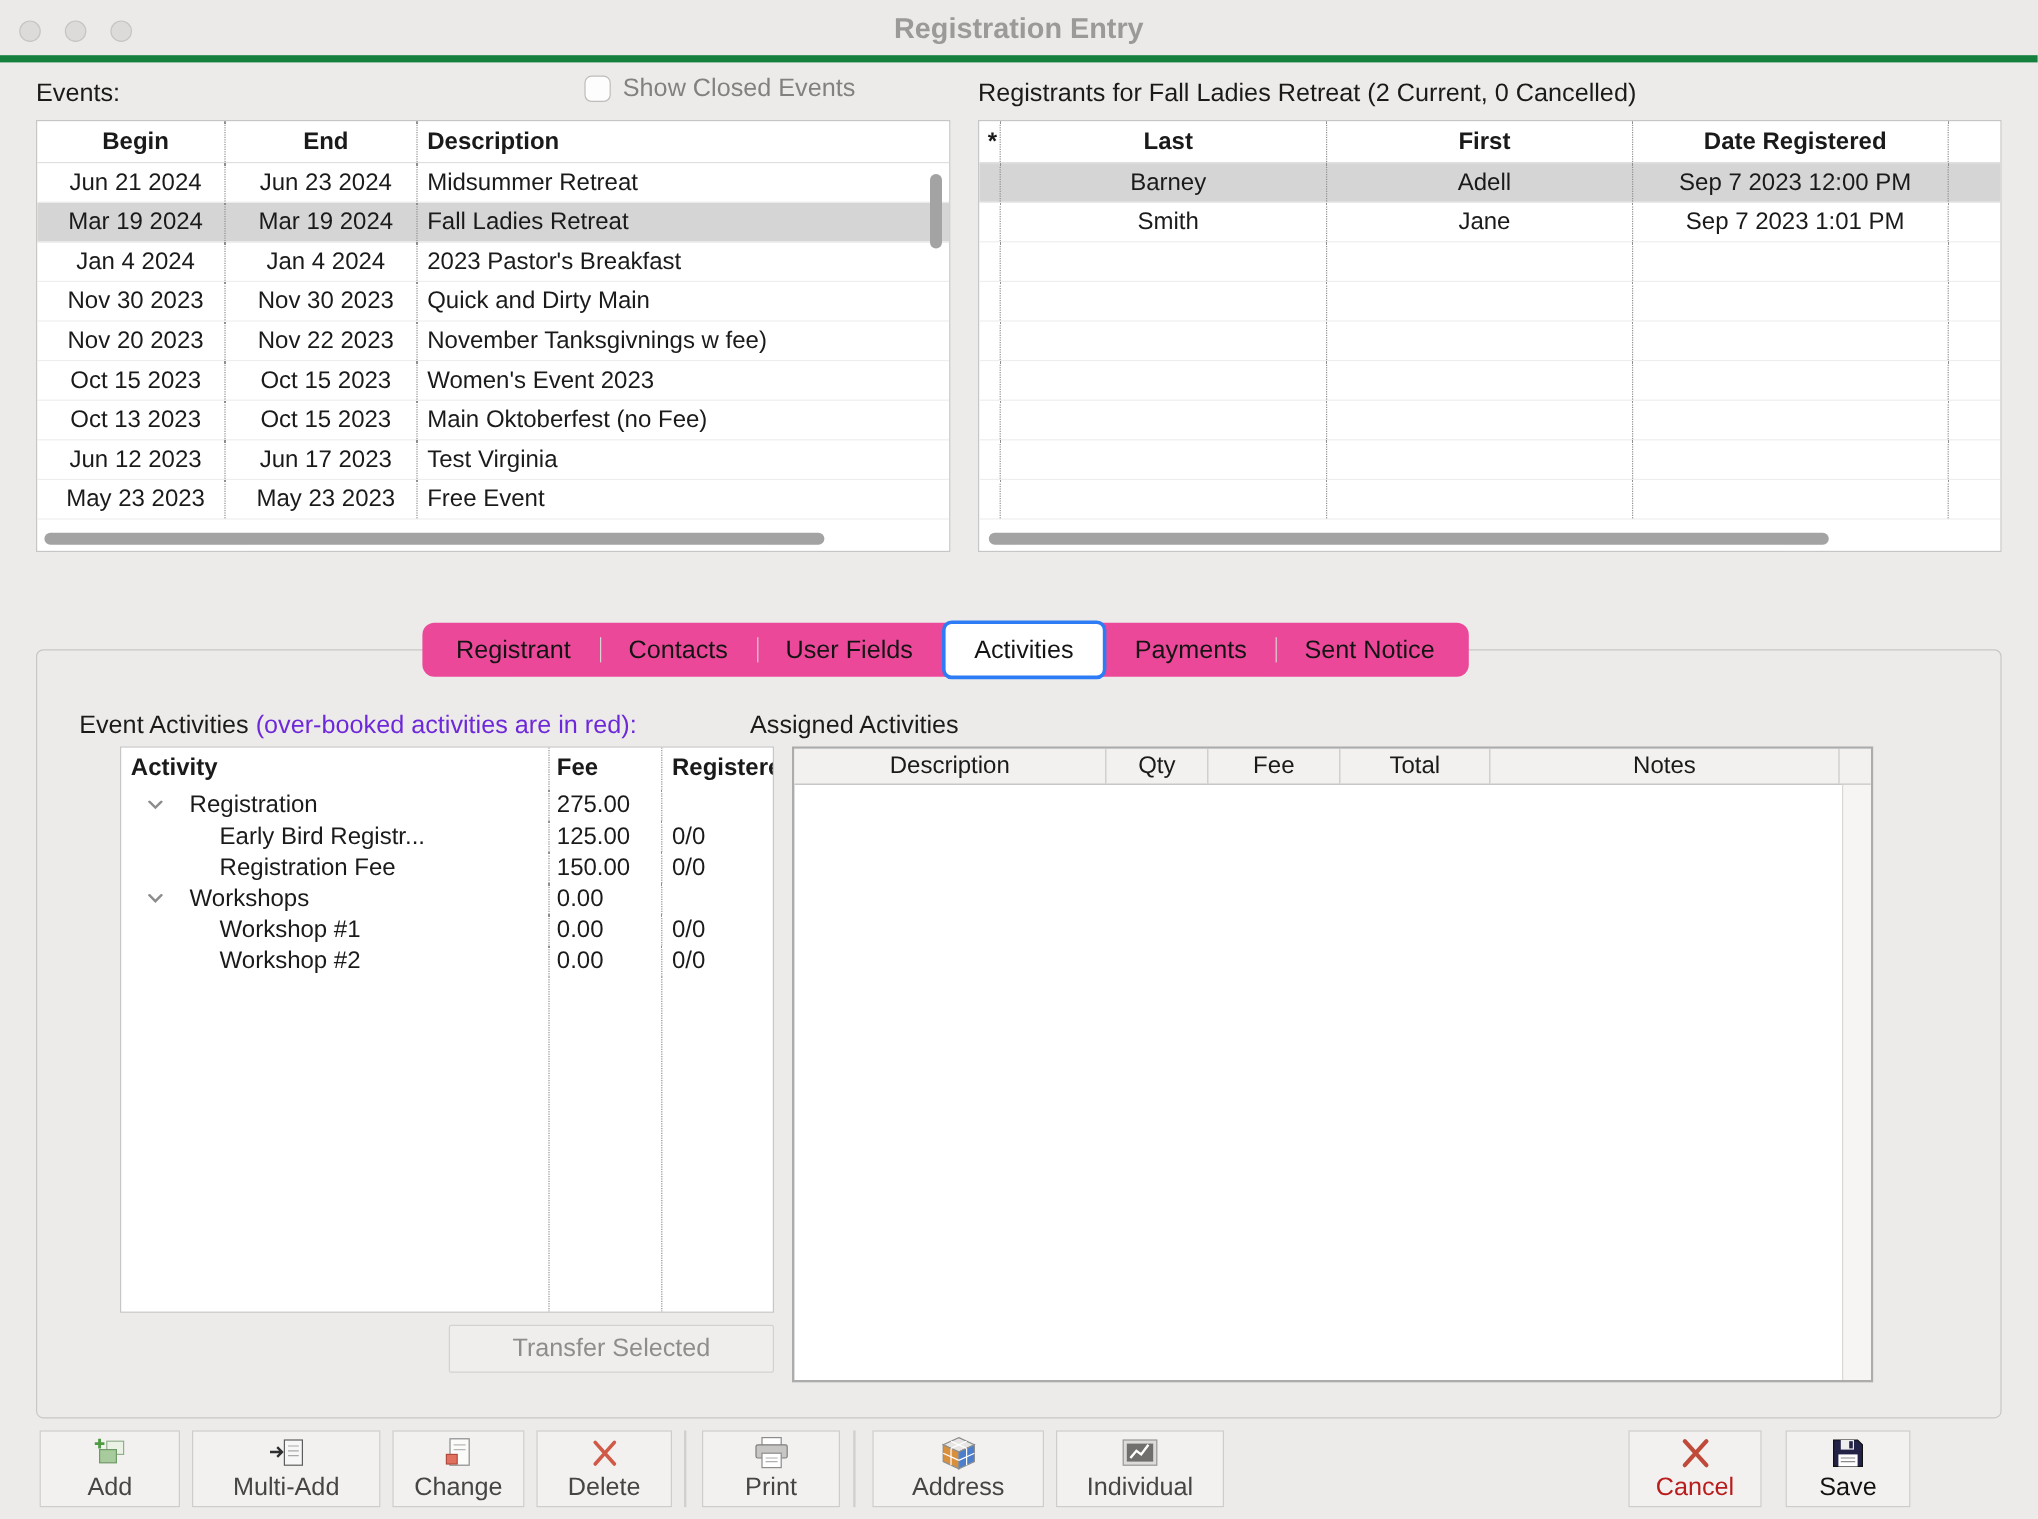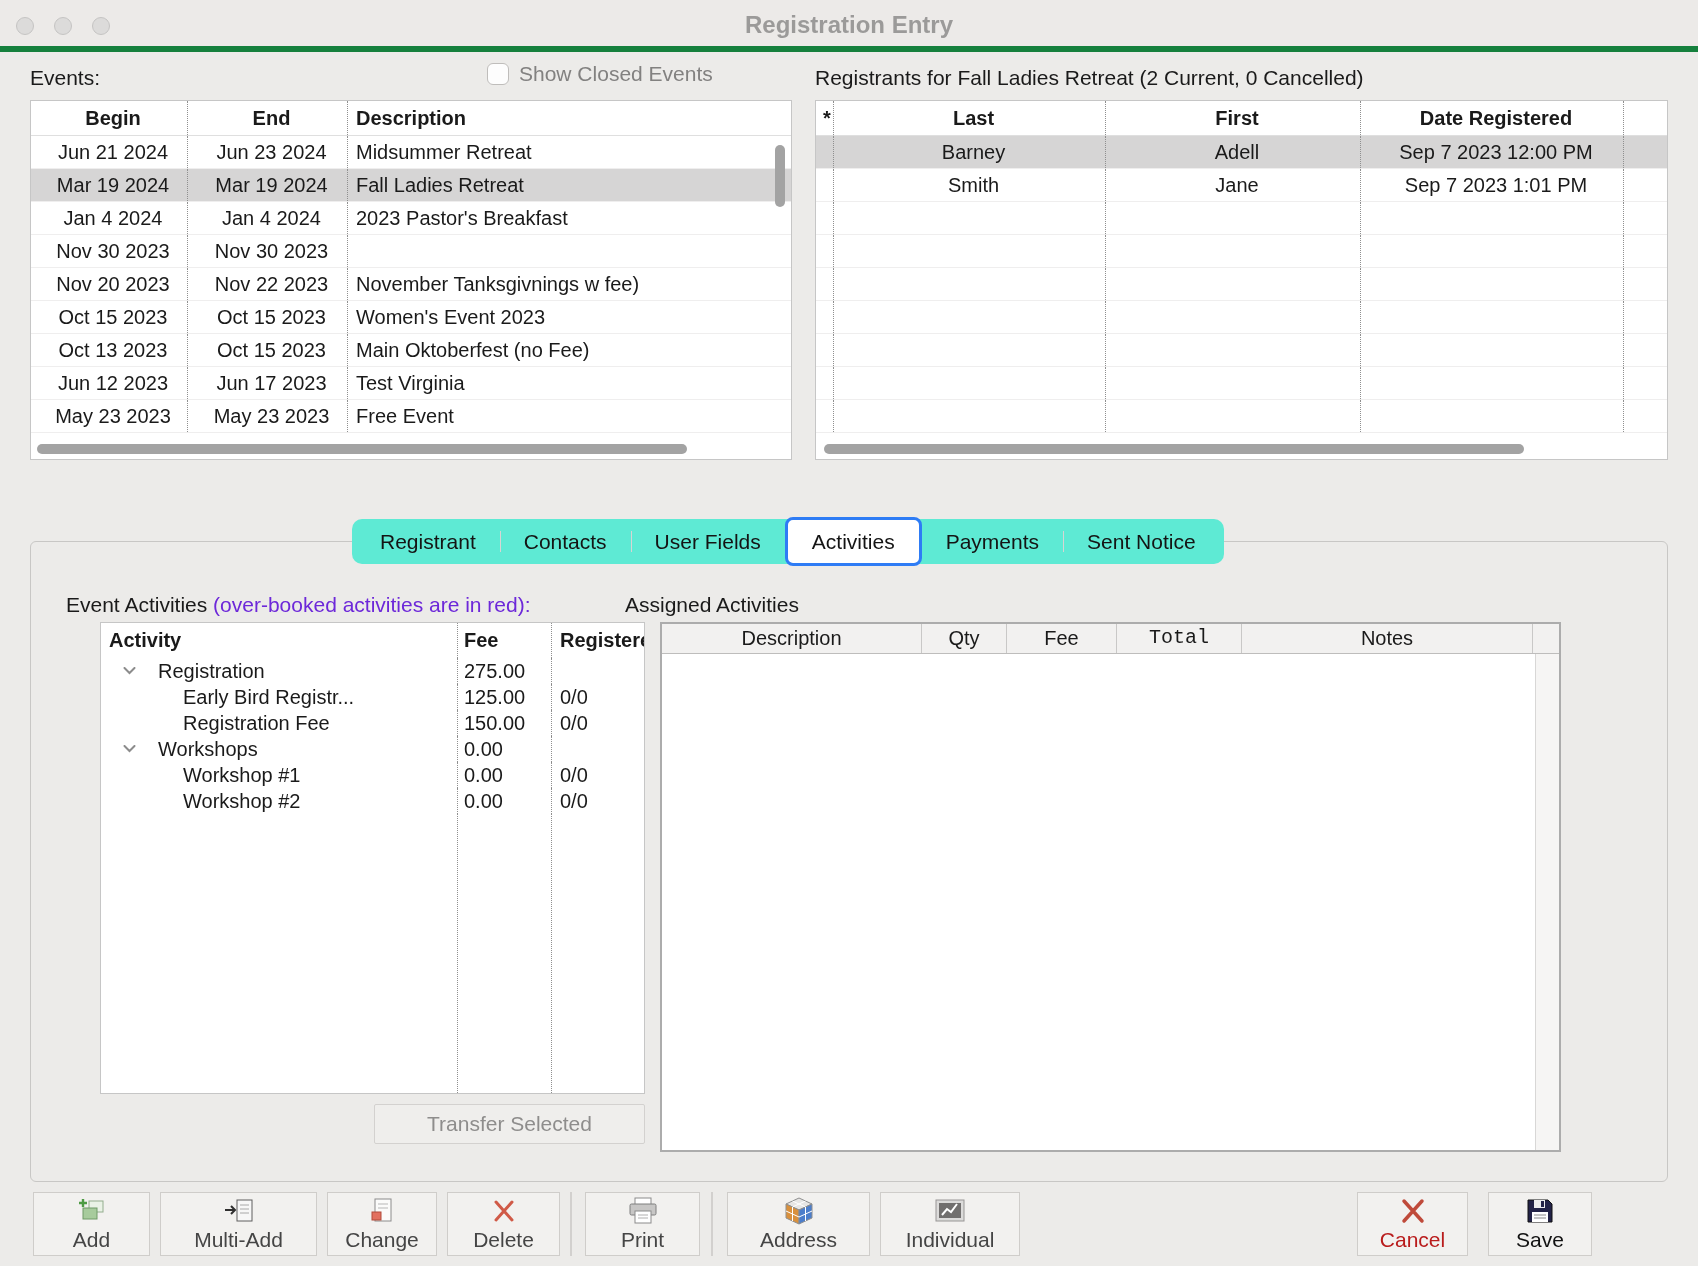--- a/index.html
+++ b/index.html
@@ -38,21 +38,21 @@
   .r-star { width:18px; padding-left:5px; } .r-last { width:272px; } .r-first { width:255px; }
   .r-date { width:263px; } .r-tail { flex:1; }
 
   .vthumb { position:absolute; right:6px; top:44px; width:10px; height:62px; border-radius:5px; background:#A3A3A3; }
   .hthumb { position:absolute; bottom:5px; height:10px; border-radius:5px; background:#A3A3A3; }
   .ev-hthumb { left:6px; width:650px; }
   .rg-hthumb { left:8px; width:700px; }
 
   
   .tabstrip { position:absolute; left:352px; top:519px; height:45px; display:flex; align-items:center;
-    background:#5eead4; border-radius:10px; padding:0 4px; z-index:5; }
+    background:#ec4899; border-radius:10px; padding:0 4px; z-index:5; }
   .tab { padding:0 24px; font-size:21px; height:45px; line-height:45px; position:relative; color:#141414; cursor:default; }
   .tab + .tab::before { content:""; position:absolute; left:0; top:12px; bottom:12px; width:1px; background:#D7D5D3; }
   .tab.active { background:#fff; border:3px solid #2E7CF5; border-radius:8px; height:49px; line-height:43px; z-index:2; }
   .tab.active::before, .tab.active + .tab::before { display:none; }
 
   
   .panel { position:absolute; left:30px; top:541px; width:1638px; height:641px;
     border:1px solid #C8C7C5; border-radius:6px; }
   .ea-label { position:absolute; left:66px; top:593px; font-size:21px; z-index:2; }
   .ea-red { color:#6d28d9; }
@@ -75,21 +75,21 @@
   
   .transfer-btn { position:absolute; left:374px; top:1104px; width:271px; height:40px; z-index:2;
     background:#EFEEEC; border:1px solid #D3D1CF; color:#8E8D8C; font-size:21px;
     text-align:center; line-height:38px; border-radius:2px; }
 
   
   .gtable { position:absolute; left:660px; top:622px; width:901px; height:530px;
     border:2px solid #ACACAC; background:#fff; display:flex; flex-direction:column; z-index:2; }
   .ghead { height:30px; line-height:28px; background:#F2F1F0; border-bottom:1px solid #BEBDBC; display:flex; font-size:20px; }
   .gcell { text-align:center; border-right:1px solid #C9C8C7; white-space:nowrap; overflow:hidden; }
-  .g-desc { width:260px; } .g-qty { width:85px; } .g-fee { width:110px; } .g-total { width:125px;font-family:Liberation Mono, monospace; }
+  .g-desc { width:260px; } .g-qty { width:85px; } .g-fee { width:110px; } .g-total { width:125px; }
   .g-notes { flex:1; } .g-cap { width:26px; border-right:none; }
   .gbody { flex:1; position:relative; }
   .gtrack { position:absolute; right:0; top:0; bottom:0; width:24px; background:#F6F5F4; border-left:1px solid #D8D7D6; }
 
   
   .btn { position:absolute; top:1192px; height:64px; background:#F2F1EF; border:1px solid #CFCDCA;
     display:flex; flex-direction:column; align-items:center; justify-content:center; gap:2px;
     font-size:21px; color:#454545; cursor:default; }
   .btn .ic { height:30px; display:flex; align-items:center; justify-content:center; }
   .btn-add { left:33px; width:117px; }
@@ -140,20 +140,21 @@
     <div class="cell c-desc">Fall Ladies Retreat</div>
   </div>
   <div class="trow">
     <div class="cell dot c-begin">Jan 4 2024</div>
     <div class="cell dot c-end">Jan 4 2024</div>
     <div class="cell c-desc">2023 Pastor's Breakfast</div>
   </div>
   <div class="trow">
     <div class="cell dot c-begin">Nov 30 2023</div>
     <div class="cell dot c-end">Nov 30 2023</div>
+    <div class="cell c-desc">Quick and Dirty Main</div>
   </div>
   <div class="trow">
     <div class="cell dot c-begin">Nov 20 2023</div>
     <div class="cell dot c-end">Nov 22 2023</div>
     <div class="cell c-desc">November Tanksgivnings w fee)</div>
   </div>
   <div class="trow">
     <div class="cell dot c-begin">Oct 15 2023</div>
     <div class="cell dot c-end">Oct 15 2023</div>
     <div class="cell c-desc">Women's Event 2023</div>

